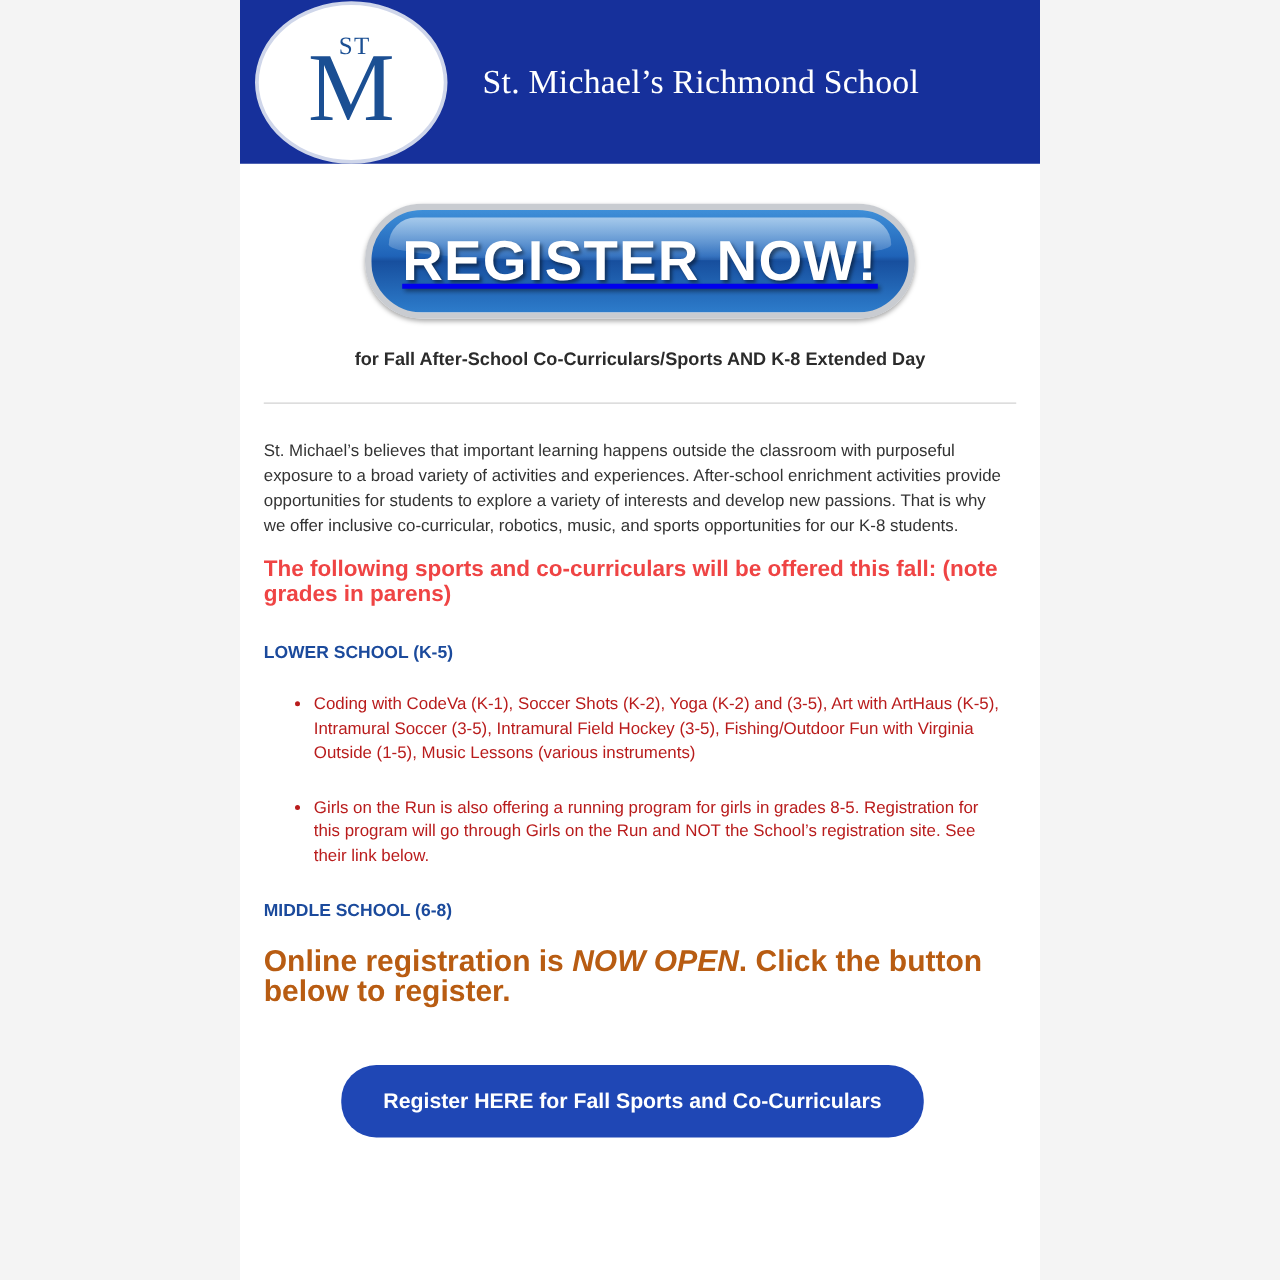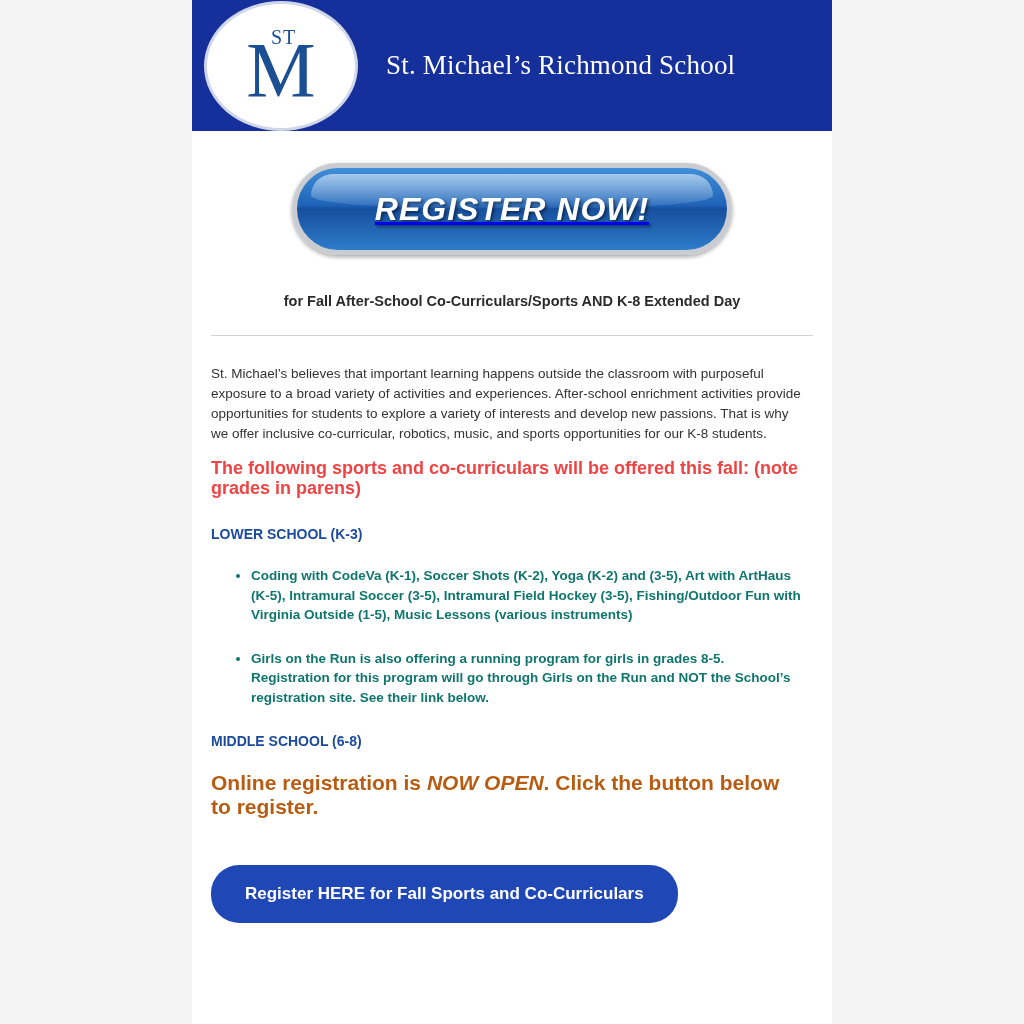--- a/index.html
+++ b/index.html
@@ -95,34 +95,33 @@
     border-radius: 30px 30px 50% 50%;
     background: linear-gradient(to bottom, rgba(255,255,255,0.55), rgba(255,255,255,0.06));
     pointer-events: none;
   }
   .reg-btn .label {
     position: relative;
     z-index: 2;
     display: block;
     line-height: 82px;
     color: #ffffff;
-    font-size: 32px;
-    font-weight: bold;
-    font-style: italic;
+    font-size: 45px;
+    font-weight: bold;
     letter-spacing: 1px;
     text-shadow: 2px 2px 3px rgba(0,0,0,0.45);
     font-family: "Liberation Sans", sans-serif;
   }
 
   .reg-sub {
     text-align: center;
     font-size: 14.5px;
     font-weight: bold;
     color: #2b2b2b;
-    margin-top: 38px;
+    margin-top: 25px;
   }
 
   hr.divider {
     border: none;
     border-top: 1px solid #d2d2d2;
     margin: 26px 19px 0 19px;
   }
 
   
   .content {
@@ -146,37 +145,38 @@
     font-weight: bold;
     color: #1b4a9c;
     margin: 0 0 10px 0;
   }
   ul.items {
     margin: 0 0 26px 0;
     padding-left: 40px;
   }
   ul.items li {
     font-size: 13.5px;
-    font-weight: bold;
-    color: #0f766e;
+    font-weight: normal;
+    color: #b91c1c;
     line-height: 19.5px;
     margin-bottom: 1px;
     margin-top: 24px;
   }
   p.open-line {
-    font-size: 21px;
+    font-size: 24px;
     font-weight: bold;
     color: #b85c12;
     margin: 22px 0 0 0;
     line-height: 24px;
   }
   p.open-line em {
     font-style: italic;
   }
   .cta-wrap {
+    text-align: center;
     padding: 46px 0 0 0;
   }
   .cta-btn {
     display: inline-block;
     background: #1f47b5;
     color: #ffffff;
     font-size: 17px;
     font-weight: bold;
     padding: 19px 34px;
     border-radius: 28px;
@@ -217,21 +217,21 @@
     </div>
 
     <div class="reg-sub">for Fall After-School Co-Curriculars/Sports AND K-8 Extended Day</div>
 
     <hr class="divider">
 
     <div class="content">
       <p class="intro">St. Michael’s believes that important learning happens outside the classroom with purposeful exposure to a broad variety of activities and experiences. After-school enrichment activities provide opportunities for students to explore a variety of interests and develop new passions. That is why we offer inclusive co-curricular, robotics, music, and sports opportunities for our K-8 students.</p>
       <p class="lead-bold">The following sports and co-curriculars will be offered this fall: (note grades in parens)</p>
 
-      <h3 class="section">LOWER SCHOOL (K-3)</h3>
+      <h3 class="section">LOWER SCHOOL (K-5)</h3>
       <ul class="items">
         <li>Coding with CodeVa (K-1), Soccer Shots (K-2), Yoga (K-2) and (3-5), Art with ArtHaus (K-5), Intramural Soccer (3-5), Intramural Field Hockey (3-5), Fishing/Outdoor Fun with Virginia Outside (1-5), Music Lessons (various instruments)</li>
         <li>Girls on the Run is also offering a running program for girls in grades 8-5. Registration for this program will go through Girls on the Run and NOT the School’s registration site. See their link below.</li>
       </ul>
 
       <h3 class="section">MIDDLE SCHOOL (6-8)</h3>
 
       <p class="open-line"><span>Online registration is </span><em>NOW OPEN</em><span>. Click the button below to register.</span></p>
 
       <div class="cta-wrap">

